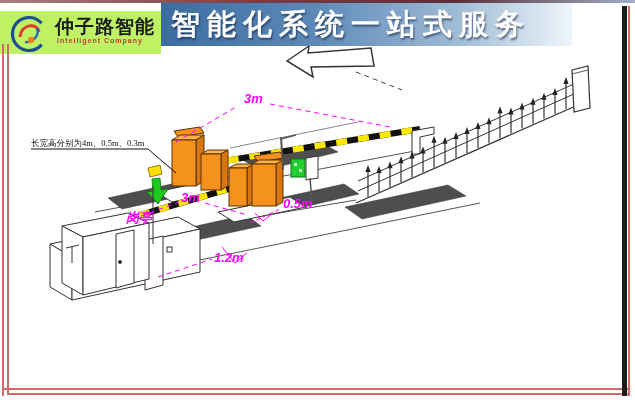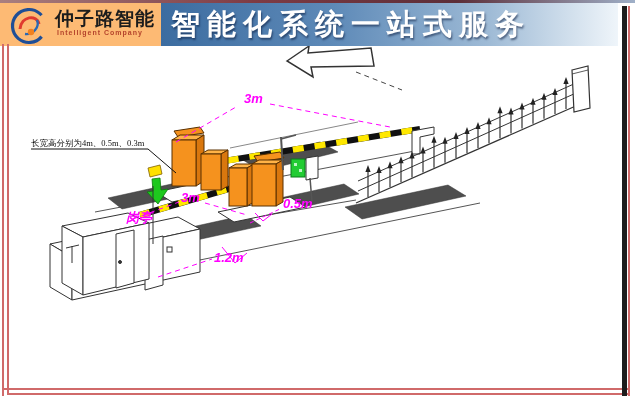--- a/index.html
+++ b/index.html
@@ -2,27 +2,27 @@
 <html><head>
 <meta charset="utf-8">
 <style>
   html,body{margin:0;padding:0;background:#fff;}
   .screen{position:relative;width:635px;height:400px;background:#fff;overflow:hidden;
           font-family:"Liberation Sans","DejaVu Sans",sans-serif;}
   
   .topbar{position:absolute;left:0;top:0;width:635px;height:46px;z-index:5;}
   .topline{position:absolute;left:0;top:0;width:635px;height:3px;
            background:linear-gradient(90deg,#A97F7F,#7E3B44 40%,#5C2E38 72%,#9FB0C8 100%);}
-  .logo-area{position:absolute;left:0;top:3px;width:161px;height:43px;background:#fdba74;}
+  .logo-area{position:absolute;left:0;top:11px;width:161px;height:43px;background:#bef264;}
   .logo-mark{position:absolute;left:7px;top:2px;}
   .logo-cn{position:absolute;left:55px;top:3px;font-family:"Liberation Serif","DejaVu Serif",serif;
            font-size:19px;font-weight:bold;color:#1c1c1c;letter-spacing:1px;white-space:nowrap;}
   .logo-en{position:absolute;left:57px;top:26px;font-size:7px;font-weight:bold;color:#B5442C;
            letter-spacing:1px;white-space:nowrap;}
-  .banner{position:absolute;left:161px;top:3px;width:457px;height:43px;
+  .banner{position:absolute;left:161px;top:3px;width:411px;height:43px;
           background:linear-gradient(90deg,#3C6CA0 0%,#5E8AB8 38%,#9FBBD6 72%,#EFF5FA 100%);}
   .banner-title{position:absolute;left:10px;top:0;line-height:43px;
           font-family:"Liberation Serif","DejaVu Serif",serif;font-size:29px;font-weight:bold;
           color:#fff;letter-spacing:7px;white-space:nowrap;
           text-shadow:1px 2px 2px rgba(10,25,60,.55);}
   
   .fr{position:absolute;background:#D06A6A;z-index:6;}
   .fr.blk{background:#1c1c1c;}
   
   .park-name{position:absolute;left:404px;top:348px;z-index:3;

